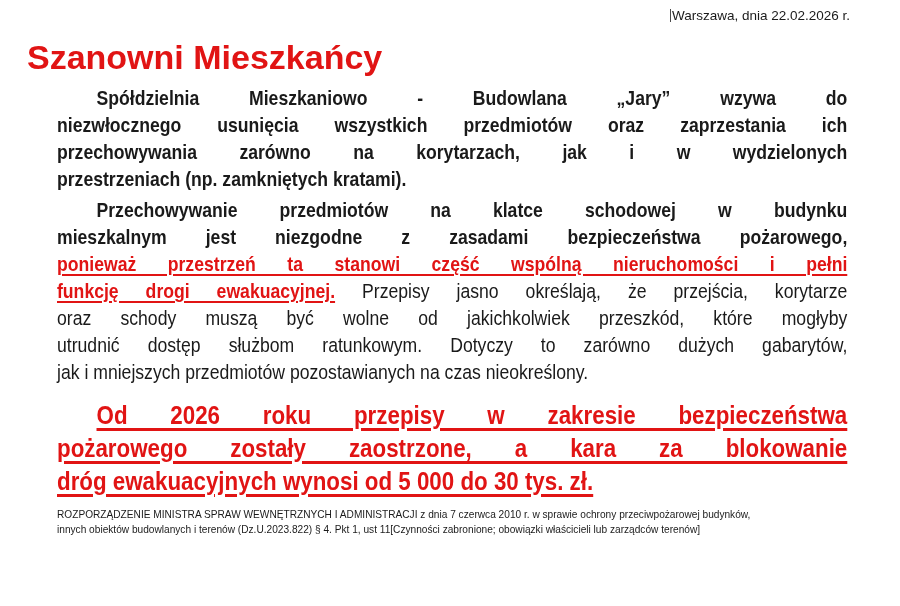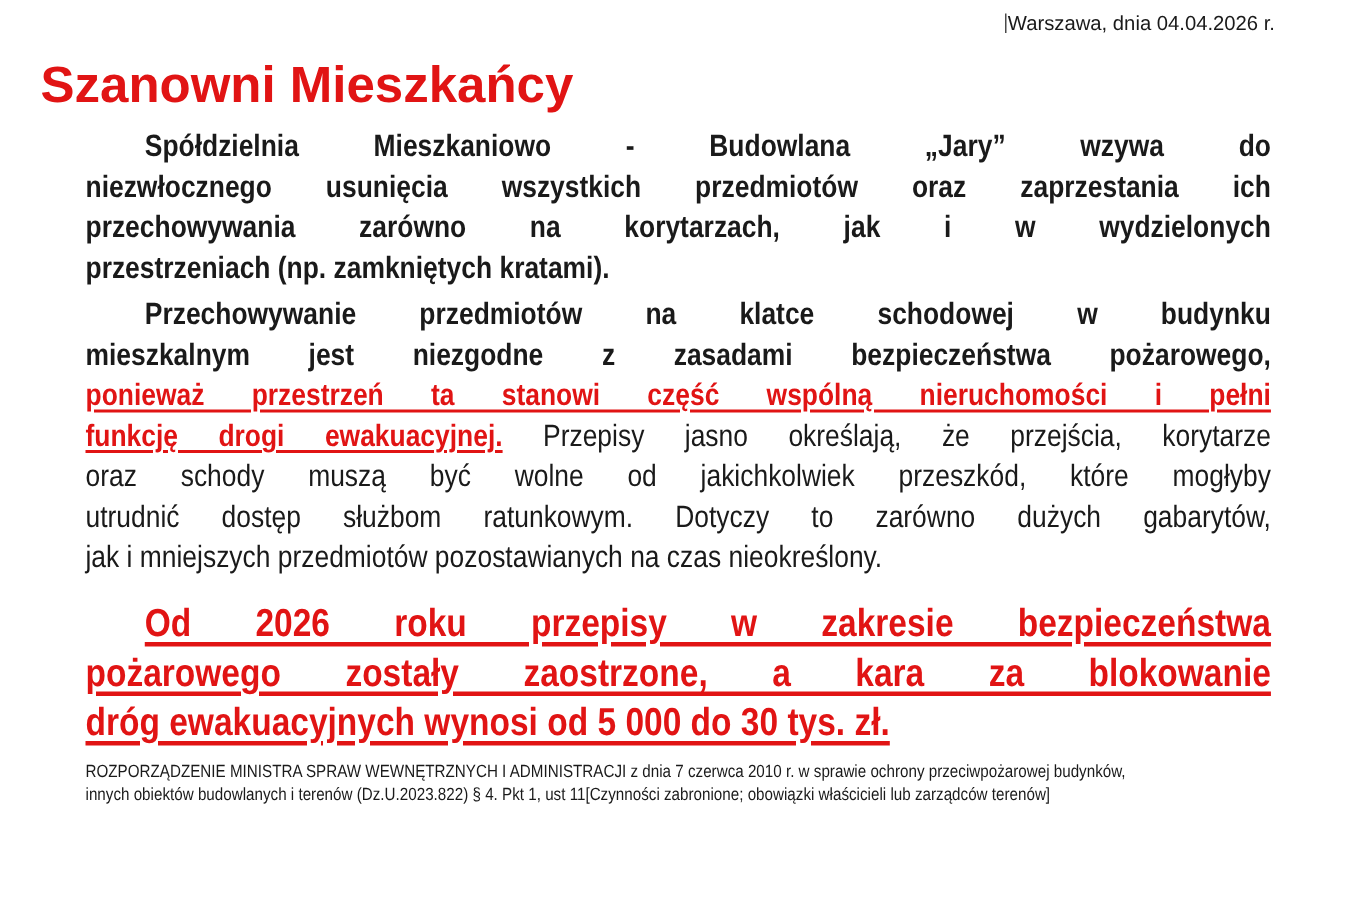--- a/index.html
+++ b/index.html
@@ -50,21 +50,21 @@
     color:var(--black,#1a1a1a);
   }
   .footnote .line{text-align:left;text-align-last:left;}
 </style>
 </head>
 <body>
 
 <div class="page">
 
   <div class="date-line">
-    <span class="caret"></span><span>Warszawa, dnia 04.04.2026 r.</span>
+    <span class="caret"></span><span>Warszawa, dnia 22.02.2026 r.</span>
   </div>
 
   <h1 class="title">Szanowni Mieszkańcy</h1>
 
   <div class="body-wrap">
 
     <div class="para p1">
       <div class="line indent">Spółdzielnia Mieszkaniowo - Budowlana „Jary” wzywa do</div>
       <div class="line">niezwłocznego usunięcia wszystkich przedmiotów oraz zaprzestania ich</div>
       <div class="line">przechowywania zarówno na korytarzach, jak i w wydzielonych</div>

